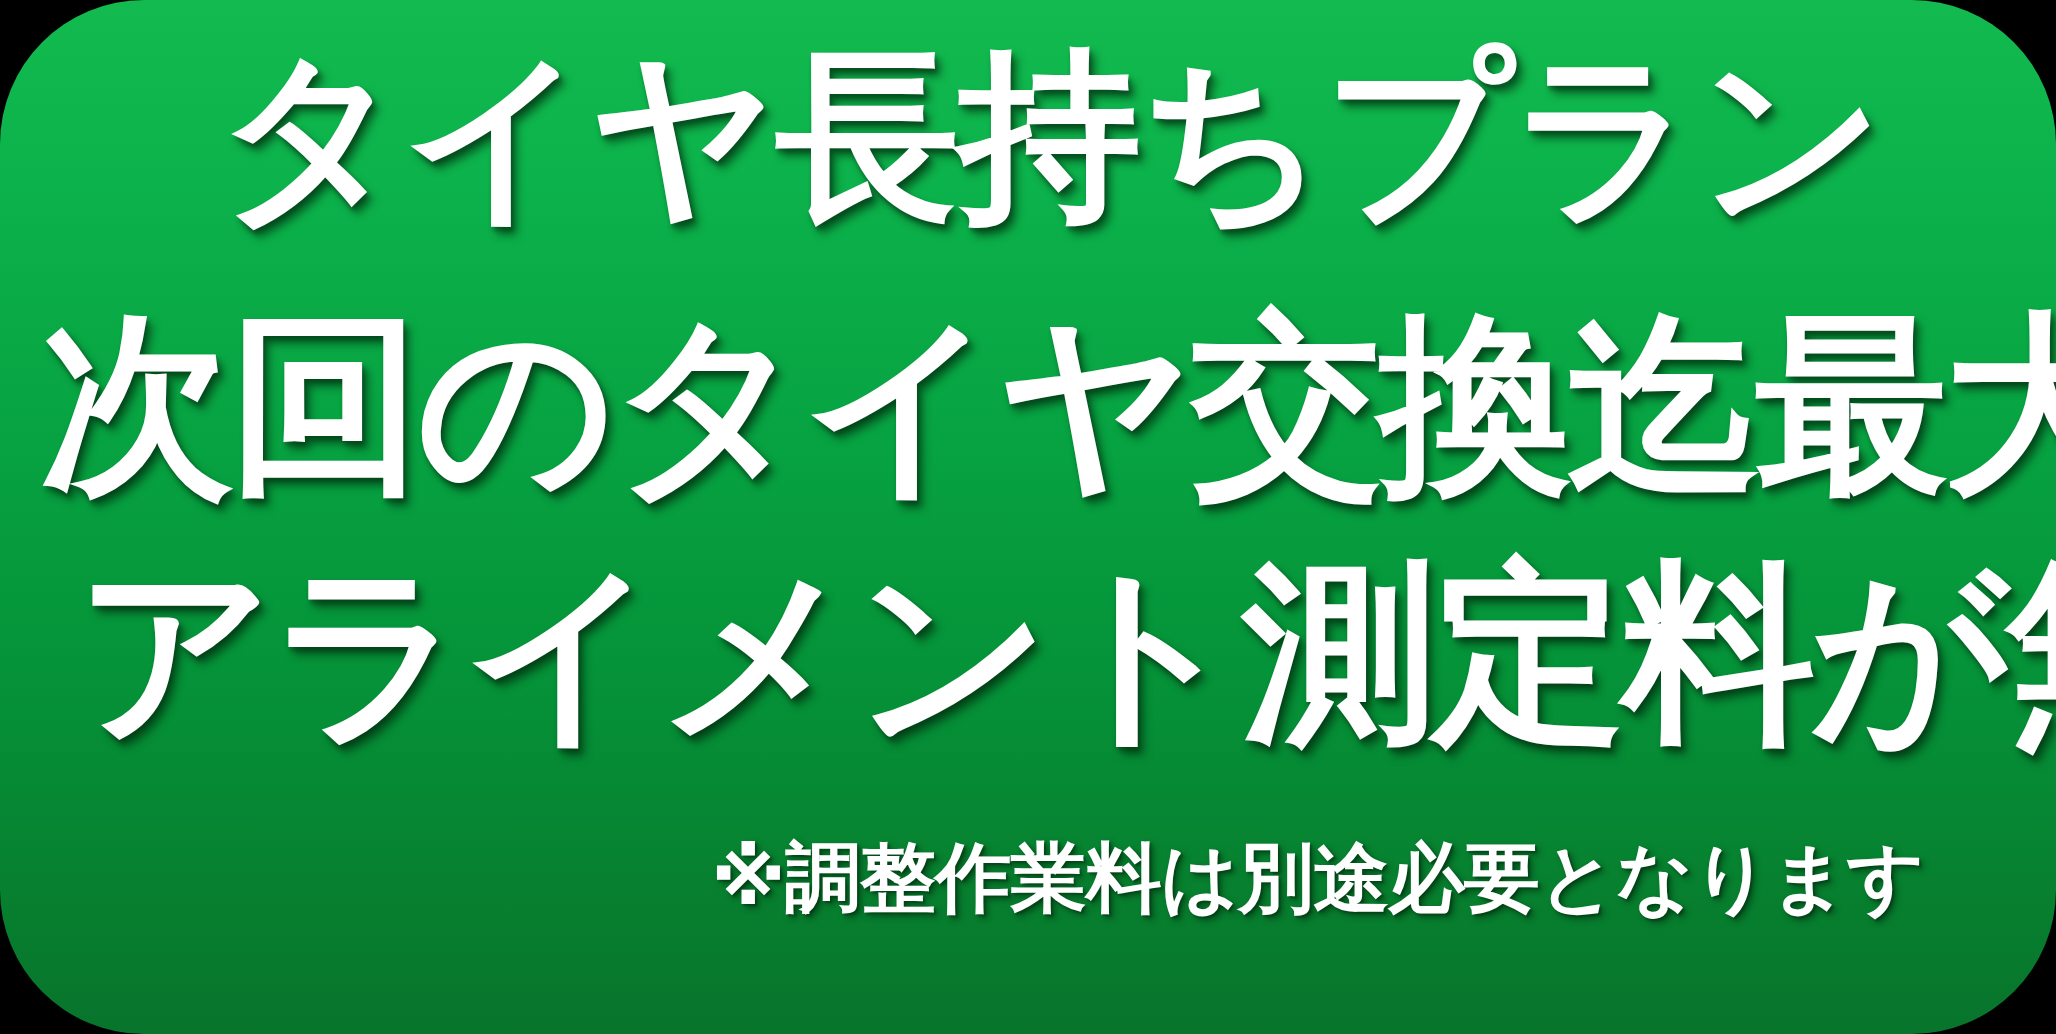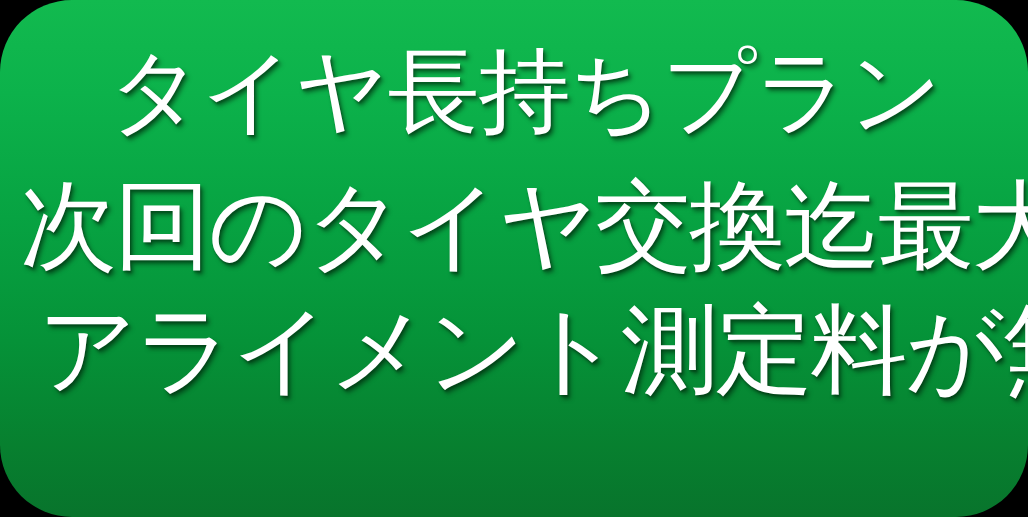--- a/index.html
+++ b/index.html
@@ -27,26 +27,25 @@
         #07802f 86%,
         #08742c 100%);
     overflow: hidden;
     font-family: "DejaVu Sans", "Liberation Sans", sans-serif;
   }
 
   .line {
     position: absolute;
     color: #ffffff;
     white-space: nowrap;
-    font-weight: 400;
+    font-weight: 700;
     letter-spacing: -0.012em;
     text-shadow:
       3px 4px 4px rgba(0, 40, 12, 0.55),
       1px 2px 2px rgba(0, 35, 10, 0.40);
-    margin-top: 23px;
     -webkit-font-smoothing: antialiased;
   }
 
   #title-line {
     left: 0;
     right: 0;
     top: 18px;
     text-align: center;
     font-size: 92px;
     line-height: 1.1;
@@ -84,14 +83,15 @@
 <body>
 
 <div id="banner">
 
   <div class="line" id="title-line">タイヤ長持ちプラン</div>
 
   <div class="line" id="detail-line">次回のタイヤ交換迄最大4年間・年に1回</div>
 
   <div class="line" id="benefit-line">アライメント測定料が無料になります。</div>
 
+  <div class="line" id="note-line">※調整作業料は別途必要となります</div>
 
 </div>
 
 </body></html>

